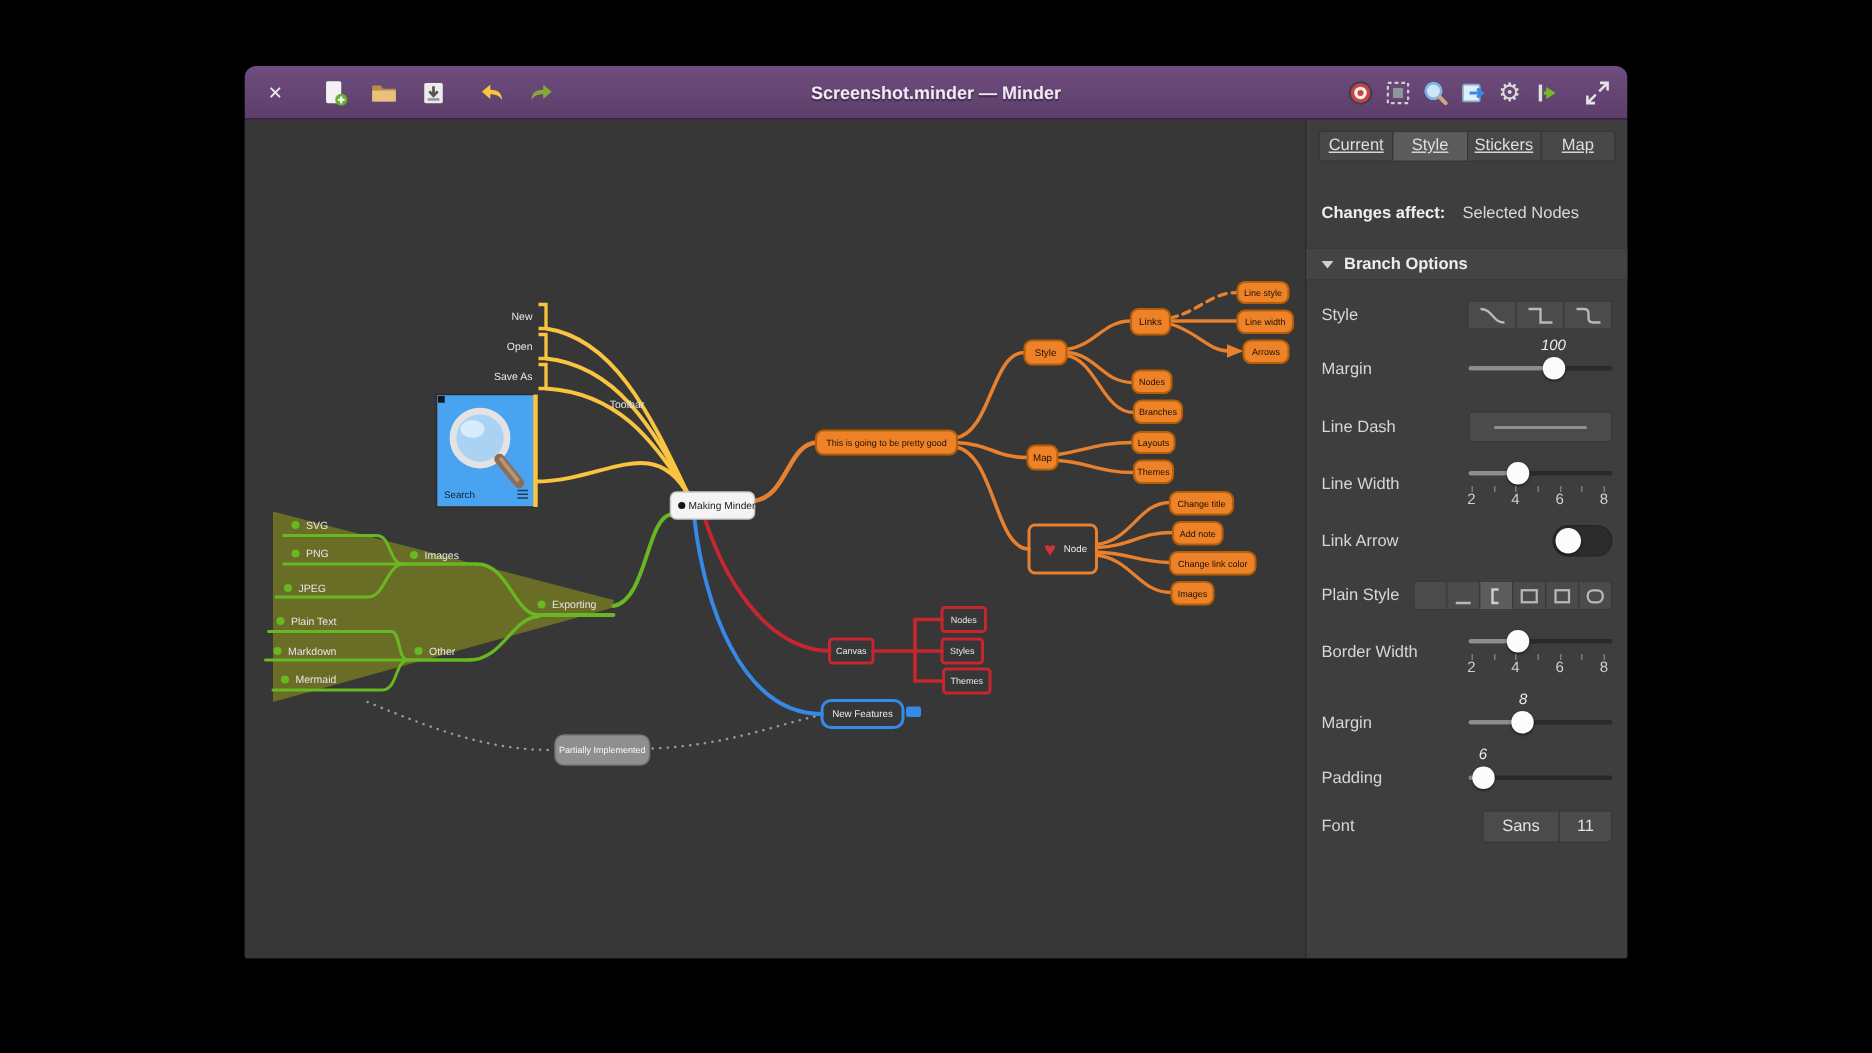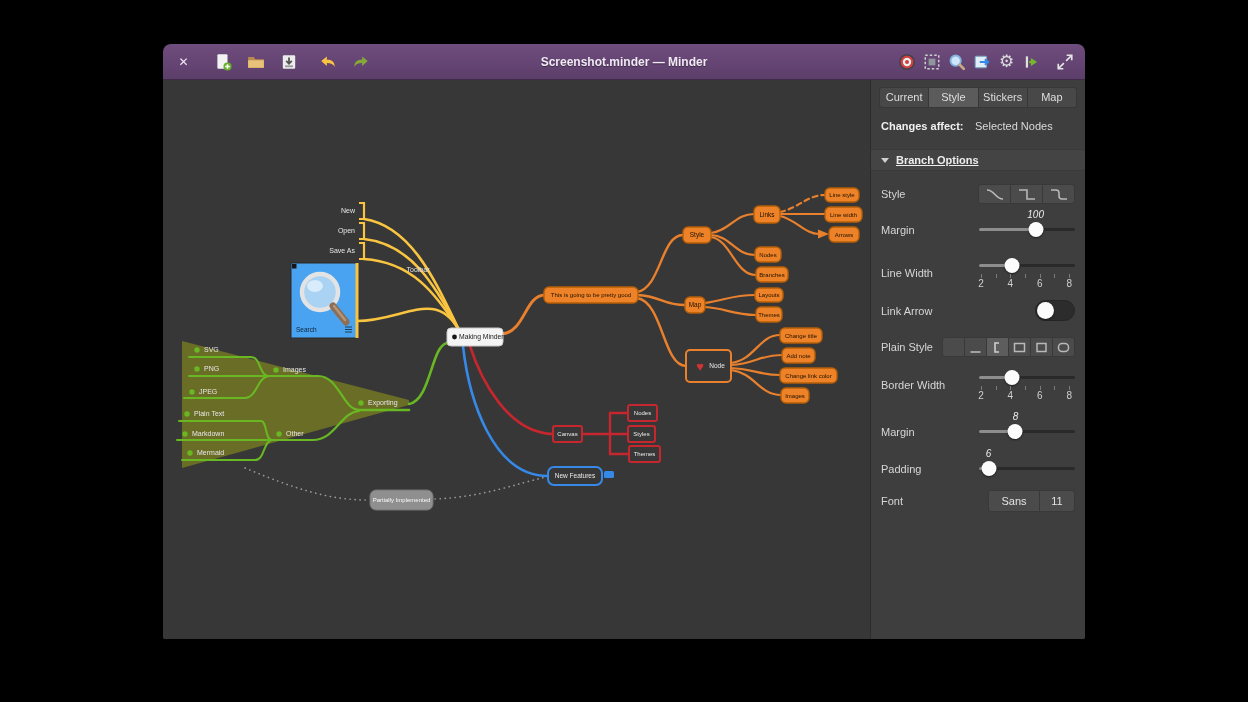--- a/index.html
+++ b/index.html
@@ -17,30 +17,30 @@
   .sp8{width:8px;}.sp14{width:14px;}
   .hb-right{margin-left:auto;display:flex;align-items:center;}
   .gear-glyph{font-size:17px;color:#dcdcdc;line-height:1;}
   
   .main{display:flex;height:559px;background:#373737;}
   .canvas{width:707px;height:559px;position:relative;background:#373737;}
   .canvas svg{position:absolute;left:0;top:0;}
   
   .sidebar{width:215px;background:#3e3e3e;border-left:1px solid #2c2c2c;box-sizing:border-box;
     font-size:11px;color:#d4d4d4;display:flex;flex-direction:column;padding-top:7px;}
-  .tabs{display:flex;margin:0 8px 12px;}
+  .tabs{display:flex;margin:0 8px 28px;text-decoration:underline;}
   .tab{flex:1;text-align:center;padding:3px 0 4px;background:#484848;border:1px solid #373737;
     border-left:none;color:#dedede;font-size:11px;}
   .tab:first-child{border-left:1px solid #373737;border-radius:3px 0 0 3px;}
   .tab:last-child{border-radius:0 3px 3px 0;}
   .tab.active{background:#5b5b5b;}
   .row{display:flex;align-items:center;padding:0 10px;}
   .lbl{flex:1;color:#d6d6d6;}
   .sect{display:flex;align-items:center;gap:7px;background:#444444;border-top:1px solid #393939;
-    border-bottom:1px solid #393939;padding:4px 10px;font-weight:bold;color:#ededed;margin-bottom:13px;text-decoration:underline;}
+    border-bottom:1px solid #393939;padding:4px 10px;font-weight:bold;color:#ededed;margin-bottom:13px;}
   .tri{width:0;height:0;border-left:4px solid transparent;border-right:4px solid transparent;
     border-top:5px solid #cfcfcf;}
   .affect{margin-bottom:17px;align-items:flex-end;}
   .affect .lbl{font-weight:bold;color:#f0f0f0;}
   .affect .val{width:100px;color:#d9d9d9;}
   
   .seg{display:flex;}
   .segb{height:18px;background:#4b4b4b;border:1px solid #393939;border-left:none;display:flex;
     align-items:center;justify-content:center;}
   .segb:first-child{border-left:1px solid #393939;border-radius:3px 0 0 3px;}
@@ -422,20 +422,26 @@
         <div class="slider ctl">
           <div class="slider-val" style="left: 59%;">100</div>
           <div class="track">
               <div class="fill" style="width: 59%;"></div>
             </div>
           <div class="knob" style="left: 59%;"></div>
         </div>
       </div>
 
 
+      <div class="row mb13">
+        <span class="lbl">Line Dash</span>
+        <span class="dashbtn">
+          <span class="ln"></span>
+        </span>
+      </div>
 
       <div class="row mb12">
         <span class="lbl">Line Width</span>
         <div class="ctl">
           <div class="slider">
             <div class="track">
                 <div class="fill" style="width: 34%;"></div>
               </div>
             <div class="knob" style="left: 34%;"></div>
           </div>

